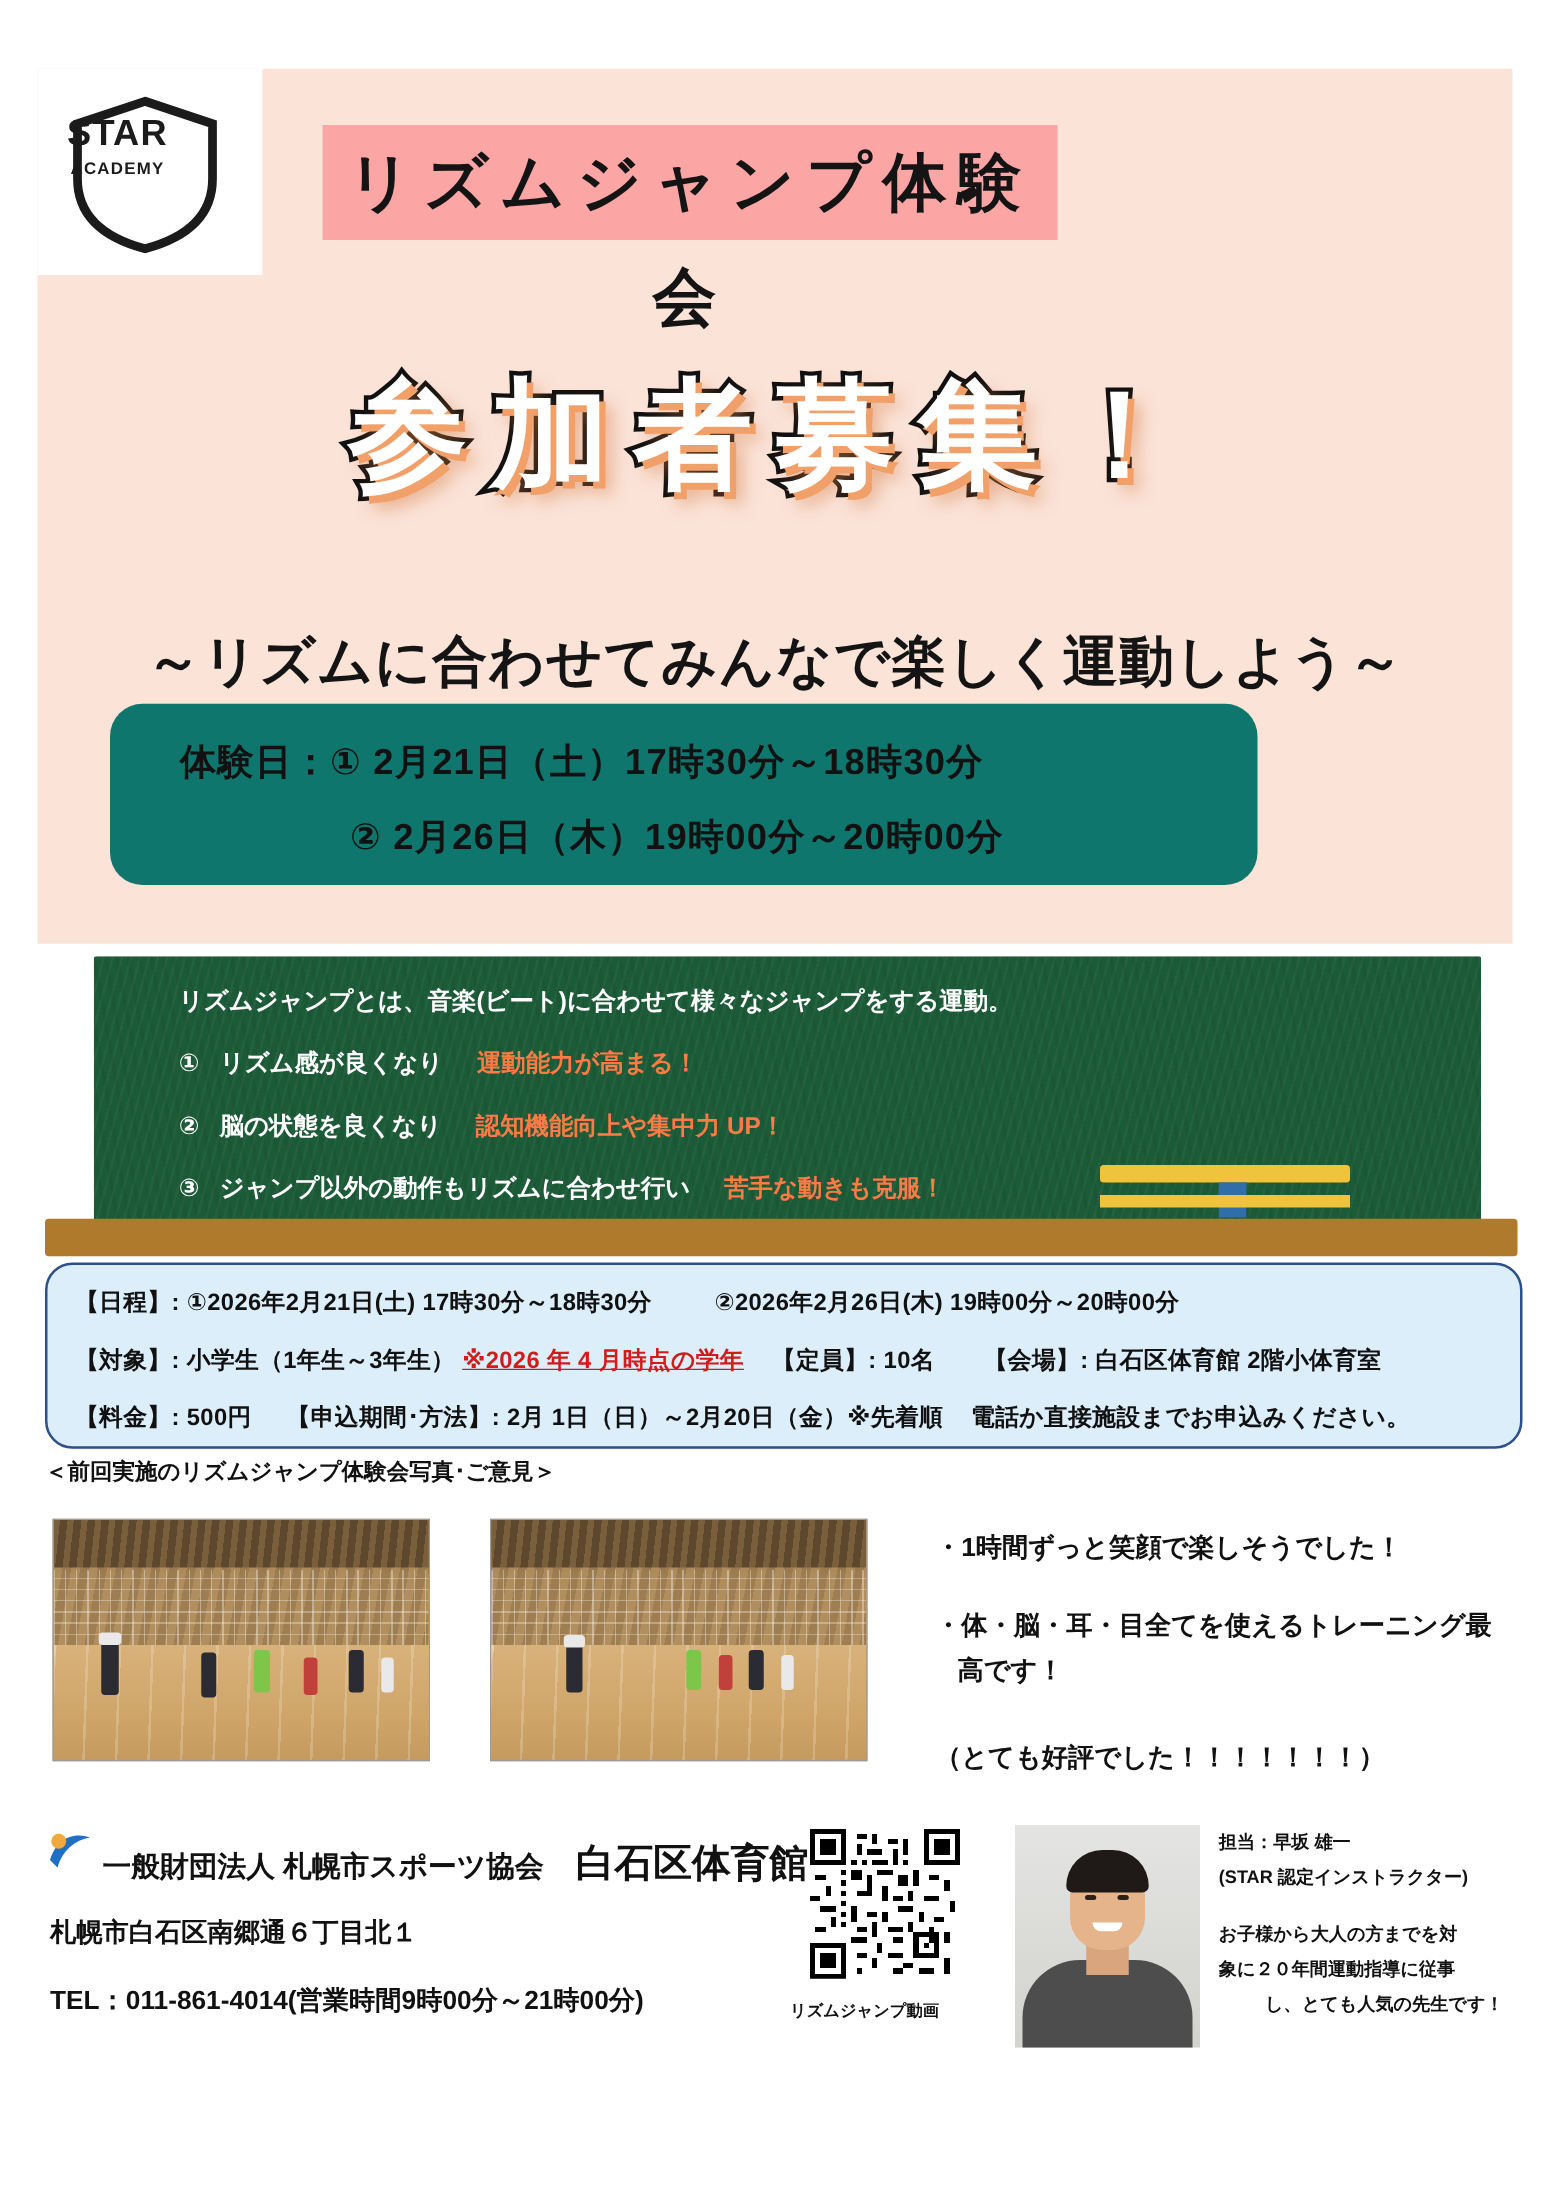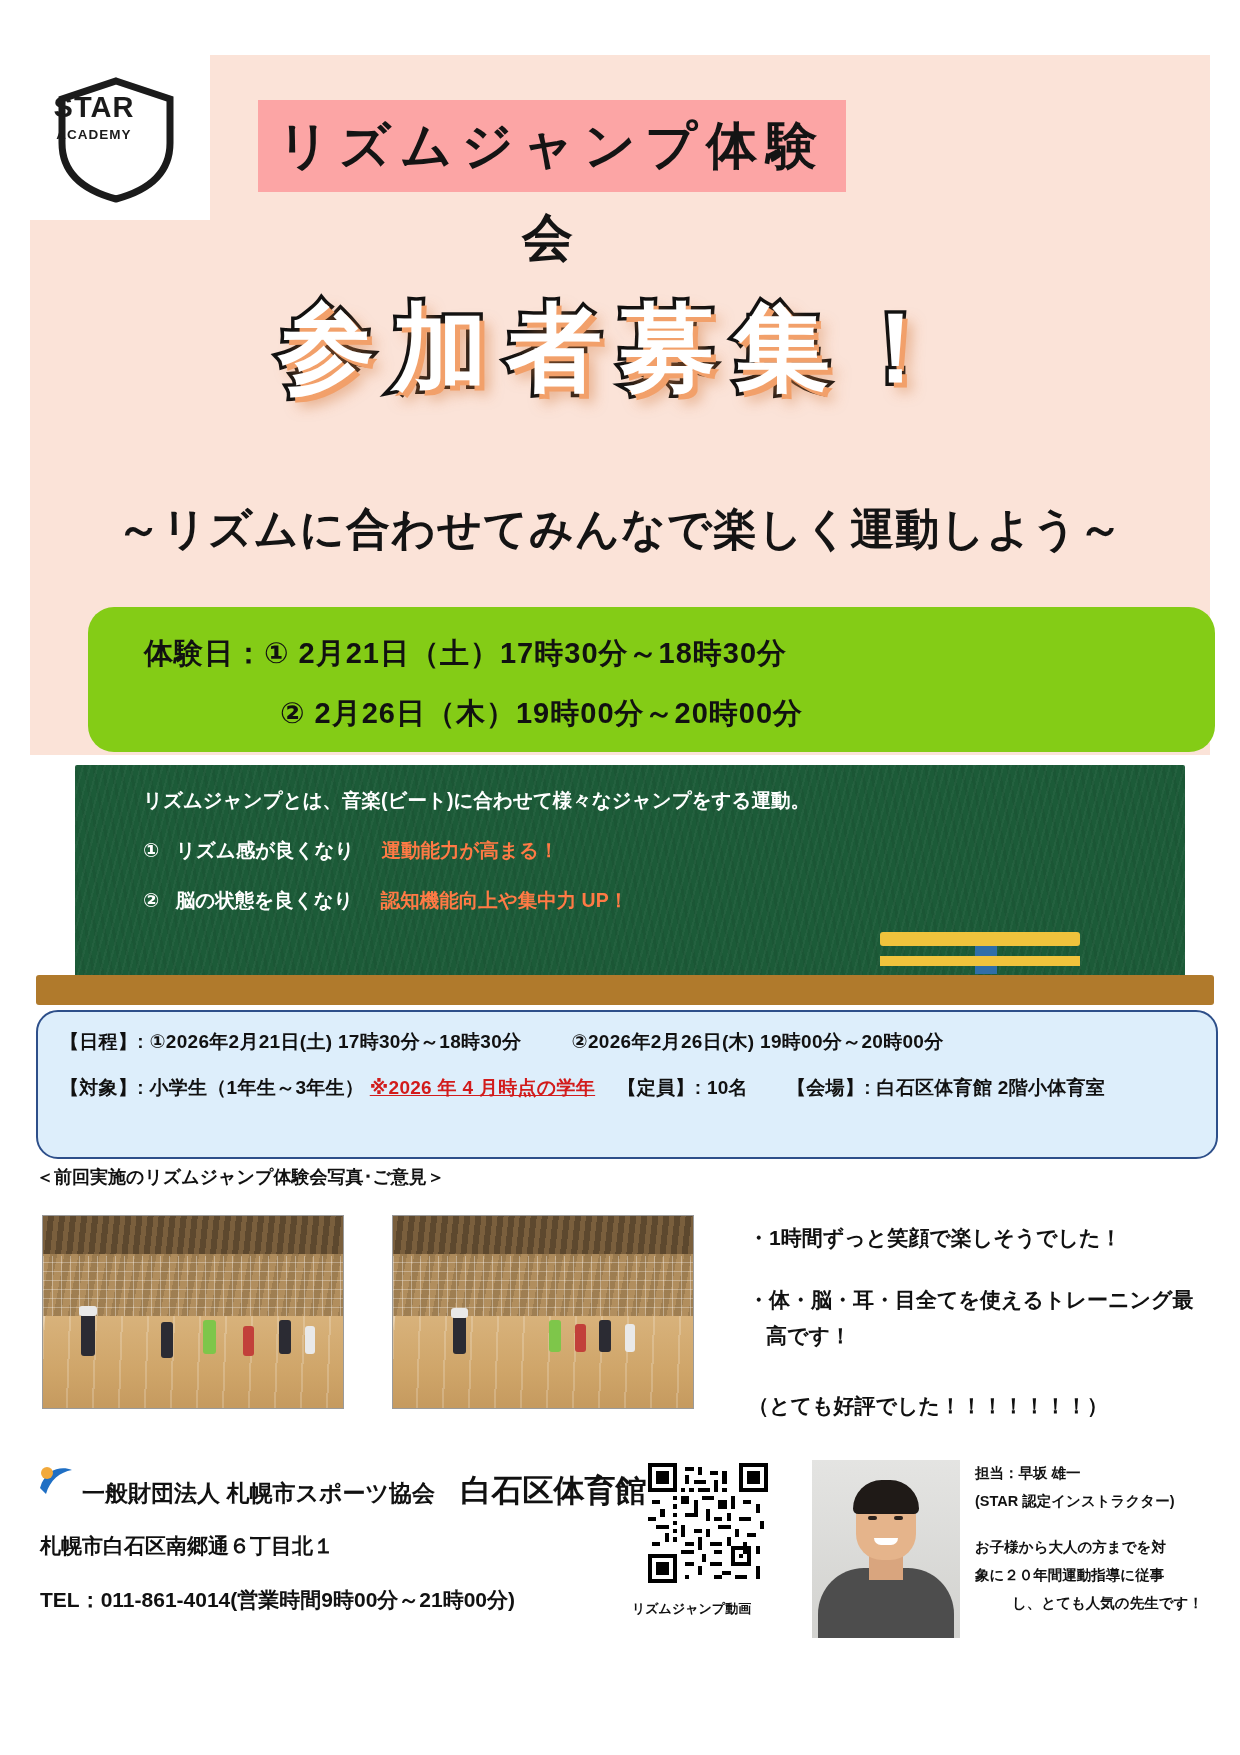--- a/index.html
+++ b/index.html
@@ -117,25 +117,24 @@
     font-weight: bold;
     color: #141414;
     letter-spacing: 1px;
   }
 
   
   .date-box {
     position: absolute;
     left: 88px;
     top: 563px;
-    width: 1127px;
+    width: 918px;
     height: 145px;
-    background: #84cc16;
+    background: #0f766e;
     border-radius: 26px;
-    margin-top: 44px;
   }
   .date-line {
     position: absolute;
     font-size: 29px;
     font-weight: bold;
     color: #111111;
     letter-spacing: 1px;
     white-space: nowrap;
   }
   .date-line.l1 { left: 56px; top: 27px; }
@@ -422,20 +421,27 @@
   </div>
 
   <div class="board-line board-l1">
     <span>①</span>
     &nbsp;
     <span>リズム感が良くなり</span>
     &nbsp;&nbsp;&nbsp;
     <span class="hl">運動能力が高まる！</span>
   </div>
 
+  <div class="board-line board-l3">
+    <span>③</span>
+    &nbsp;
+    <span>ジャンプ以外の動作もリズムに合わせ行い</span>
+    &nbsp;&nbsp;&nbsp;
+    <span class="hl">苦手な動きも克服！</span>
+  </div>
 </div>
 
 <div class="bench">
   <div class="top"></div>
   <div class="leg a"></div>
   <div class="mid"></div>
 </div>
 
 <div class="board-ledge"></div>
 
@@ -449,20 +455,29 @@
   <div class="info-line il2">
     <span>【対象】:</span>
     <span>小学生（1年生～3年生）</span>
     <span class="red">※2026 年 4 月時点の学年</span>
     &nbsp;&nbsp;
     <span>【定員】:</span>
     <span>10名</span>
     &nbsp;&nbsp;&nbsp;&nbsp;&nbsp;
     <span>【会場】:</span>
     <span>白石区体育館 2階小体育室</span>
+  </div>
+  <div class="info-line il3">
+    <span>【料金】:</span>
+    <span>500円</span>
+    &nbsp;&nbsp;&nbsp;
+    <span>【申込期間･方法】:</span>
+    <span>2月 1日（日）～2月20日（金）※先着順</span>
+    &nbsp;&nbsp;
+    <span>電話か直接施設までお申込みください。</span>
   </div>
 </div>
 
 <div class="photo-caption">＜前回実施のリズムジャンプ体験会写真･ご意見＞</div>
 
 <div class="photo p1">
   <div class="gym-bg"></div>
   <div class="gym-ceiling"></div>
   <div class="gym-wall"></div>
   <div class="gym-net"></div>

